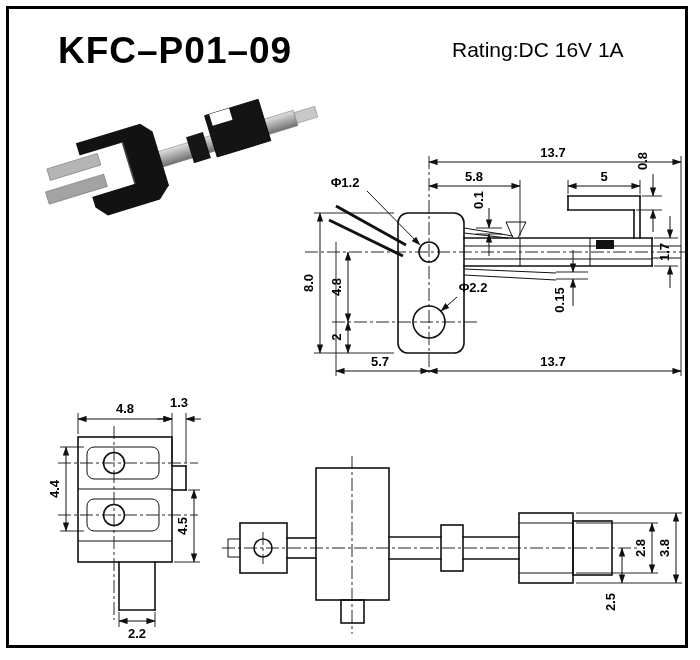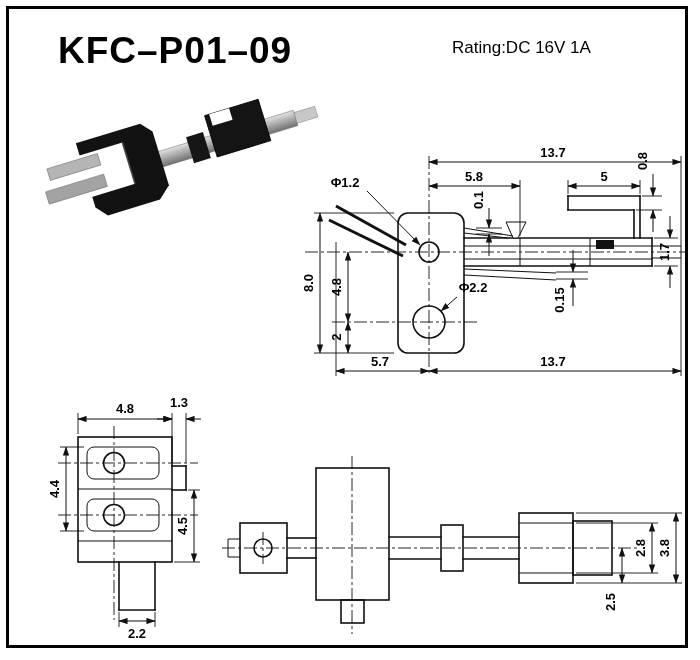--- a/index.html
+++ b/index.html
@@ -1,19 +1,19 @@
 <!DOCTYPE html>
 <html><head>
 <meta charset="utf-8">
 <style>
   html,body{margin:0;padding:0;background:#fff;}
   .sheet{position:relative;width:700px;height:660px;background:#ffffff;font-family:"Liberation Sans",sans-serif;overflow:hidden;}
   .frame{position:absolute;left:6px;top:6px;width:682px;height:642px;border:3px solid #000;box-sizing:border-box;}
   .title{position:absolute;left:58px;top:30px;font-size:37px;font-weight:700;letter-spacing:1px;color:#000;}
-  .rating{position:absolute;left:452px;top:38px;font-size:17px;color:#000;}
+  .rating{position:absolute;left:452px;top:38px;font-size:21px;color:#000;}
   svg{position:absolute;left:0;top:0;}
   .ol{stroke:#111;stroke-width:1.6;fill:none;stroke-linecap:square;}
   .tl{stroke:#111;stroke-width:1;fill:none;}
   .dim{stroke:#111;stroke-width:1;fill:none;}
   .ext{stroke:#111;stroke-width:0.9;fill:none;}
   .cl{stroke:#111;stroke-width:0.9;fill:none;stroke-dasharray:13 3 3 3;}
   .dt{font:bold 13px "Liberation Sans",sans-serif;fill:#000;text-anchor:middle;}
 </style>
 </head>
 <body>

